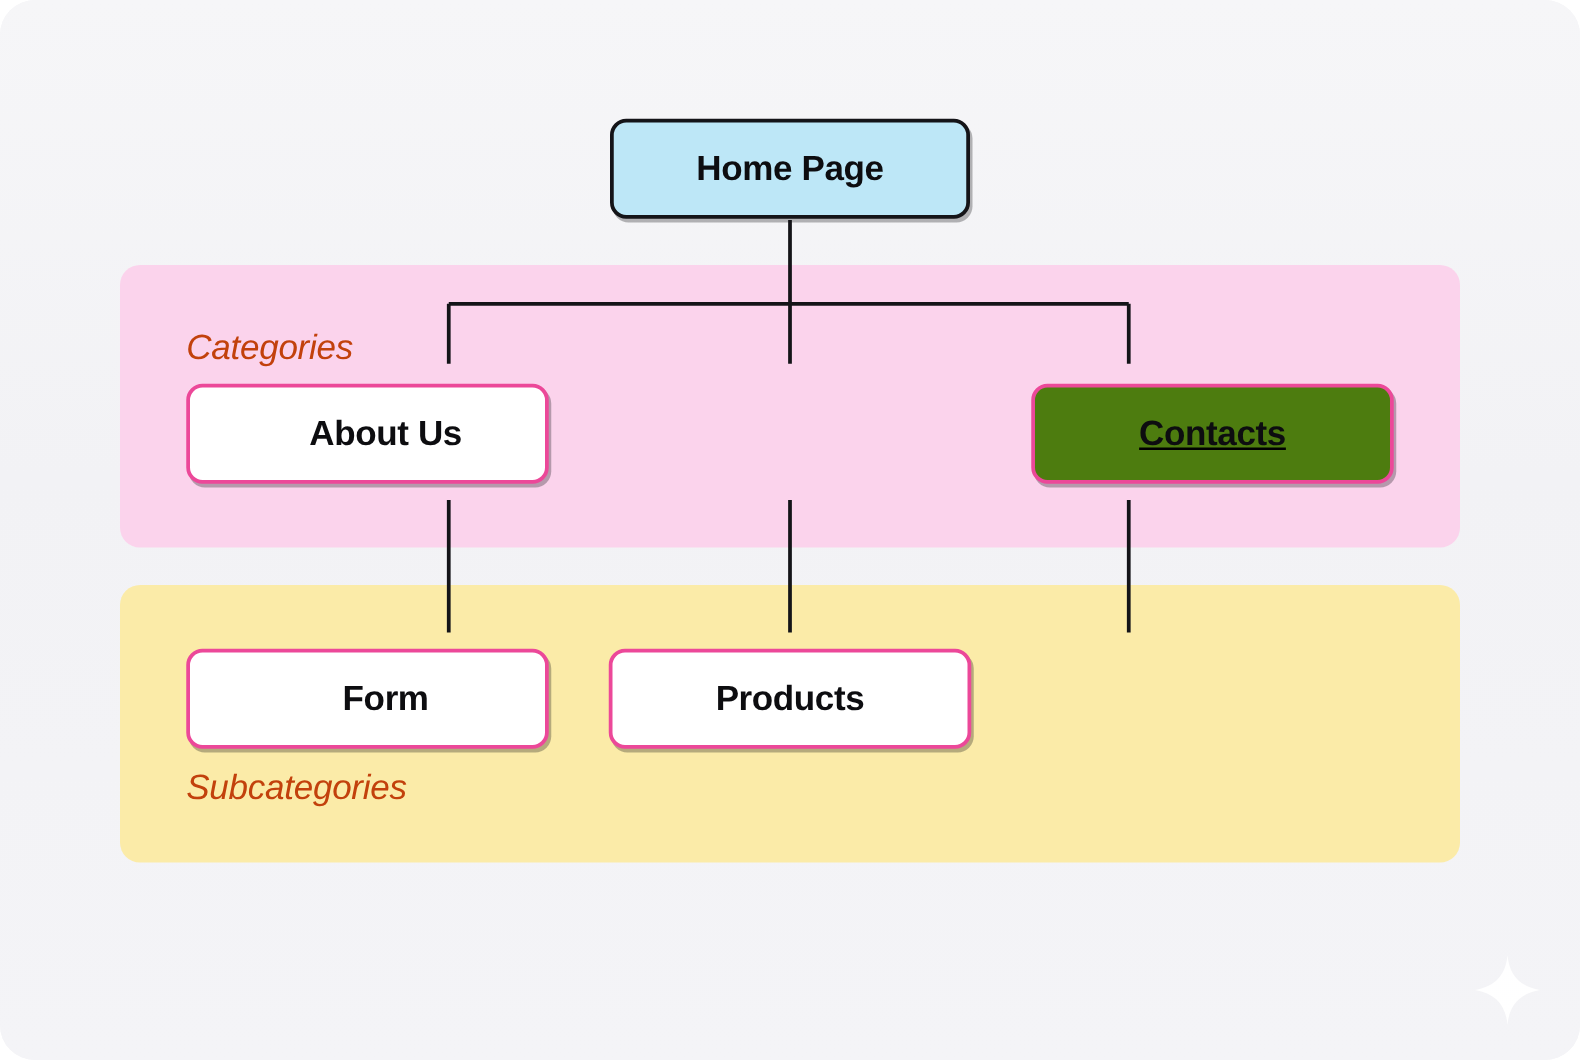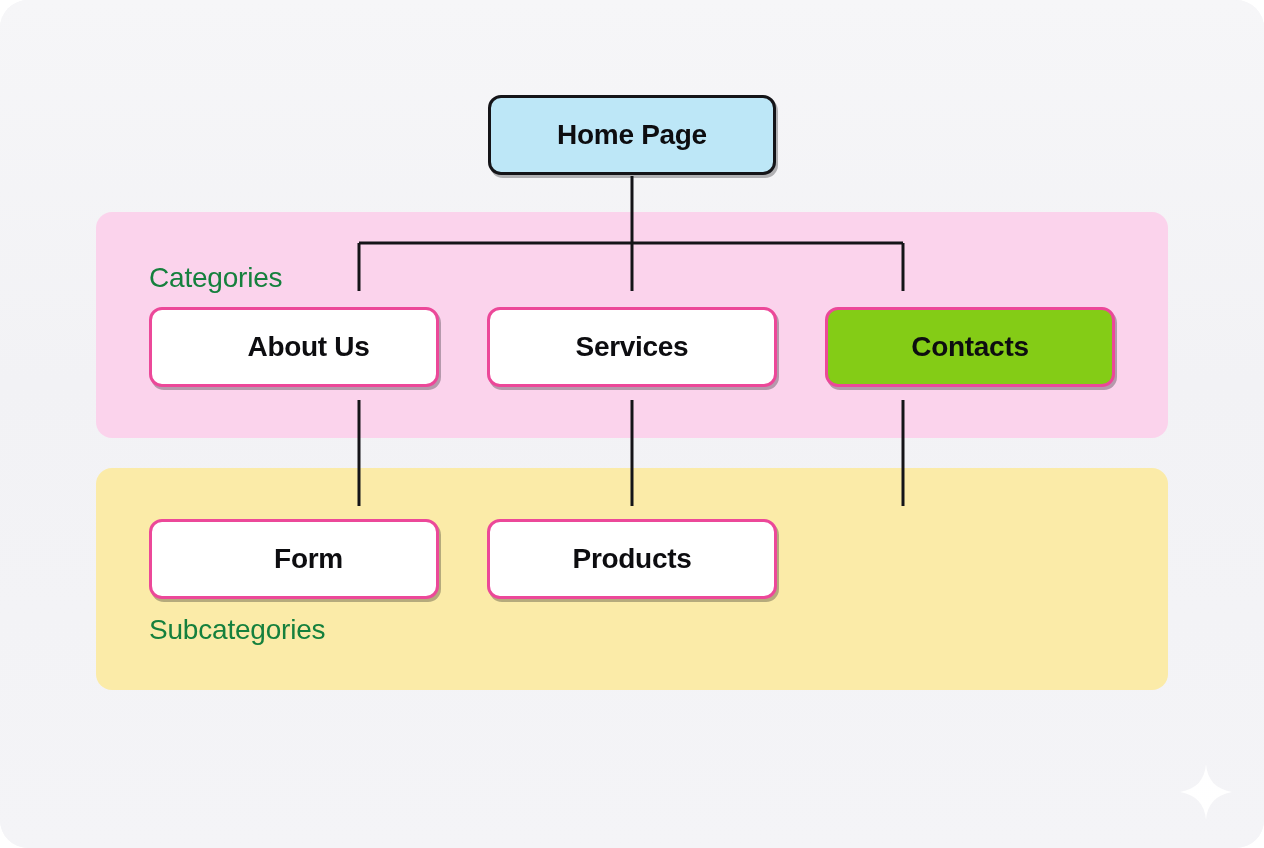--- a/index.html
+++ b/index.html
@@ -49,23 +49,24 @@
     width: 1072px;
     height: 222px;
   }
 
   
   .band-label {
     position: absolute;
     font-family: "Liberation Sans", sans-serif;
     font-size: 28px;
     font-weight: 400;
-    color: #15803d;
+    color: #c2410c;
     letter-spacing: -0.2px;
     white-space: nowrap;
+    font-style: italic;
   }
   #label-categories {
     left: 149px;
     top: 262px;
   }
   #label-subcategories {
     left: 149px;
     top: 614px;
   }
 
@@ -163,25 +164,22 @@
   <div class="band-label" id="label-subcategories">Subcategories</div>
 
   <div class="node" id="node-home" style="background: rgb(189, 231, 247); border-color: rgb(20, 20, 24);">
     <span class="node-label">Home Page</span>
   </div>
 
   <div class="node node-cat col-left" style="background: rgb(255, 255, 255);">
     <span class="node-label">About Us</span>
   </div>
 
-  <div class="node node-cat col-center" style="background: rgb(255, 255, 255);">
-    <span class="node-label">Services</span>
-  </div>
 
-  <div class="node node-cat col-right" style="background: #84cc16;">
+  <div class="node node-cat col-right" style="background: #4d7c0f; text-decoration: underline;">
     <span class="node-label">Contacts</span>
   </div>
 
   <div class="node node-sub col-left" style="background: rgb(255, 255, 255);">
     <span class="node-label">Form</span>
   </div>
 
   <div class="node node-sub col-center" style="background: rgb(255, 255, 255);">
     <span class="node-label">Products</span>
   </div>

